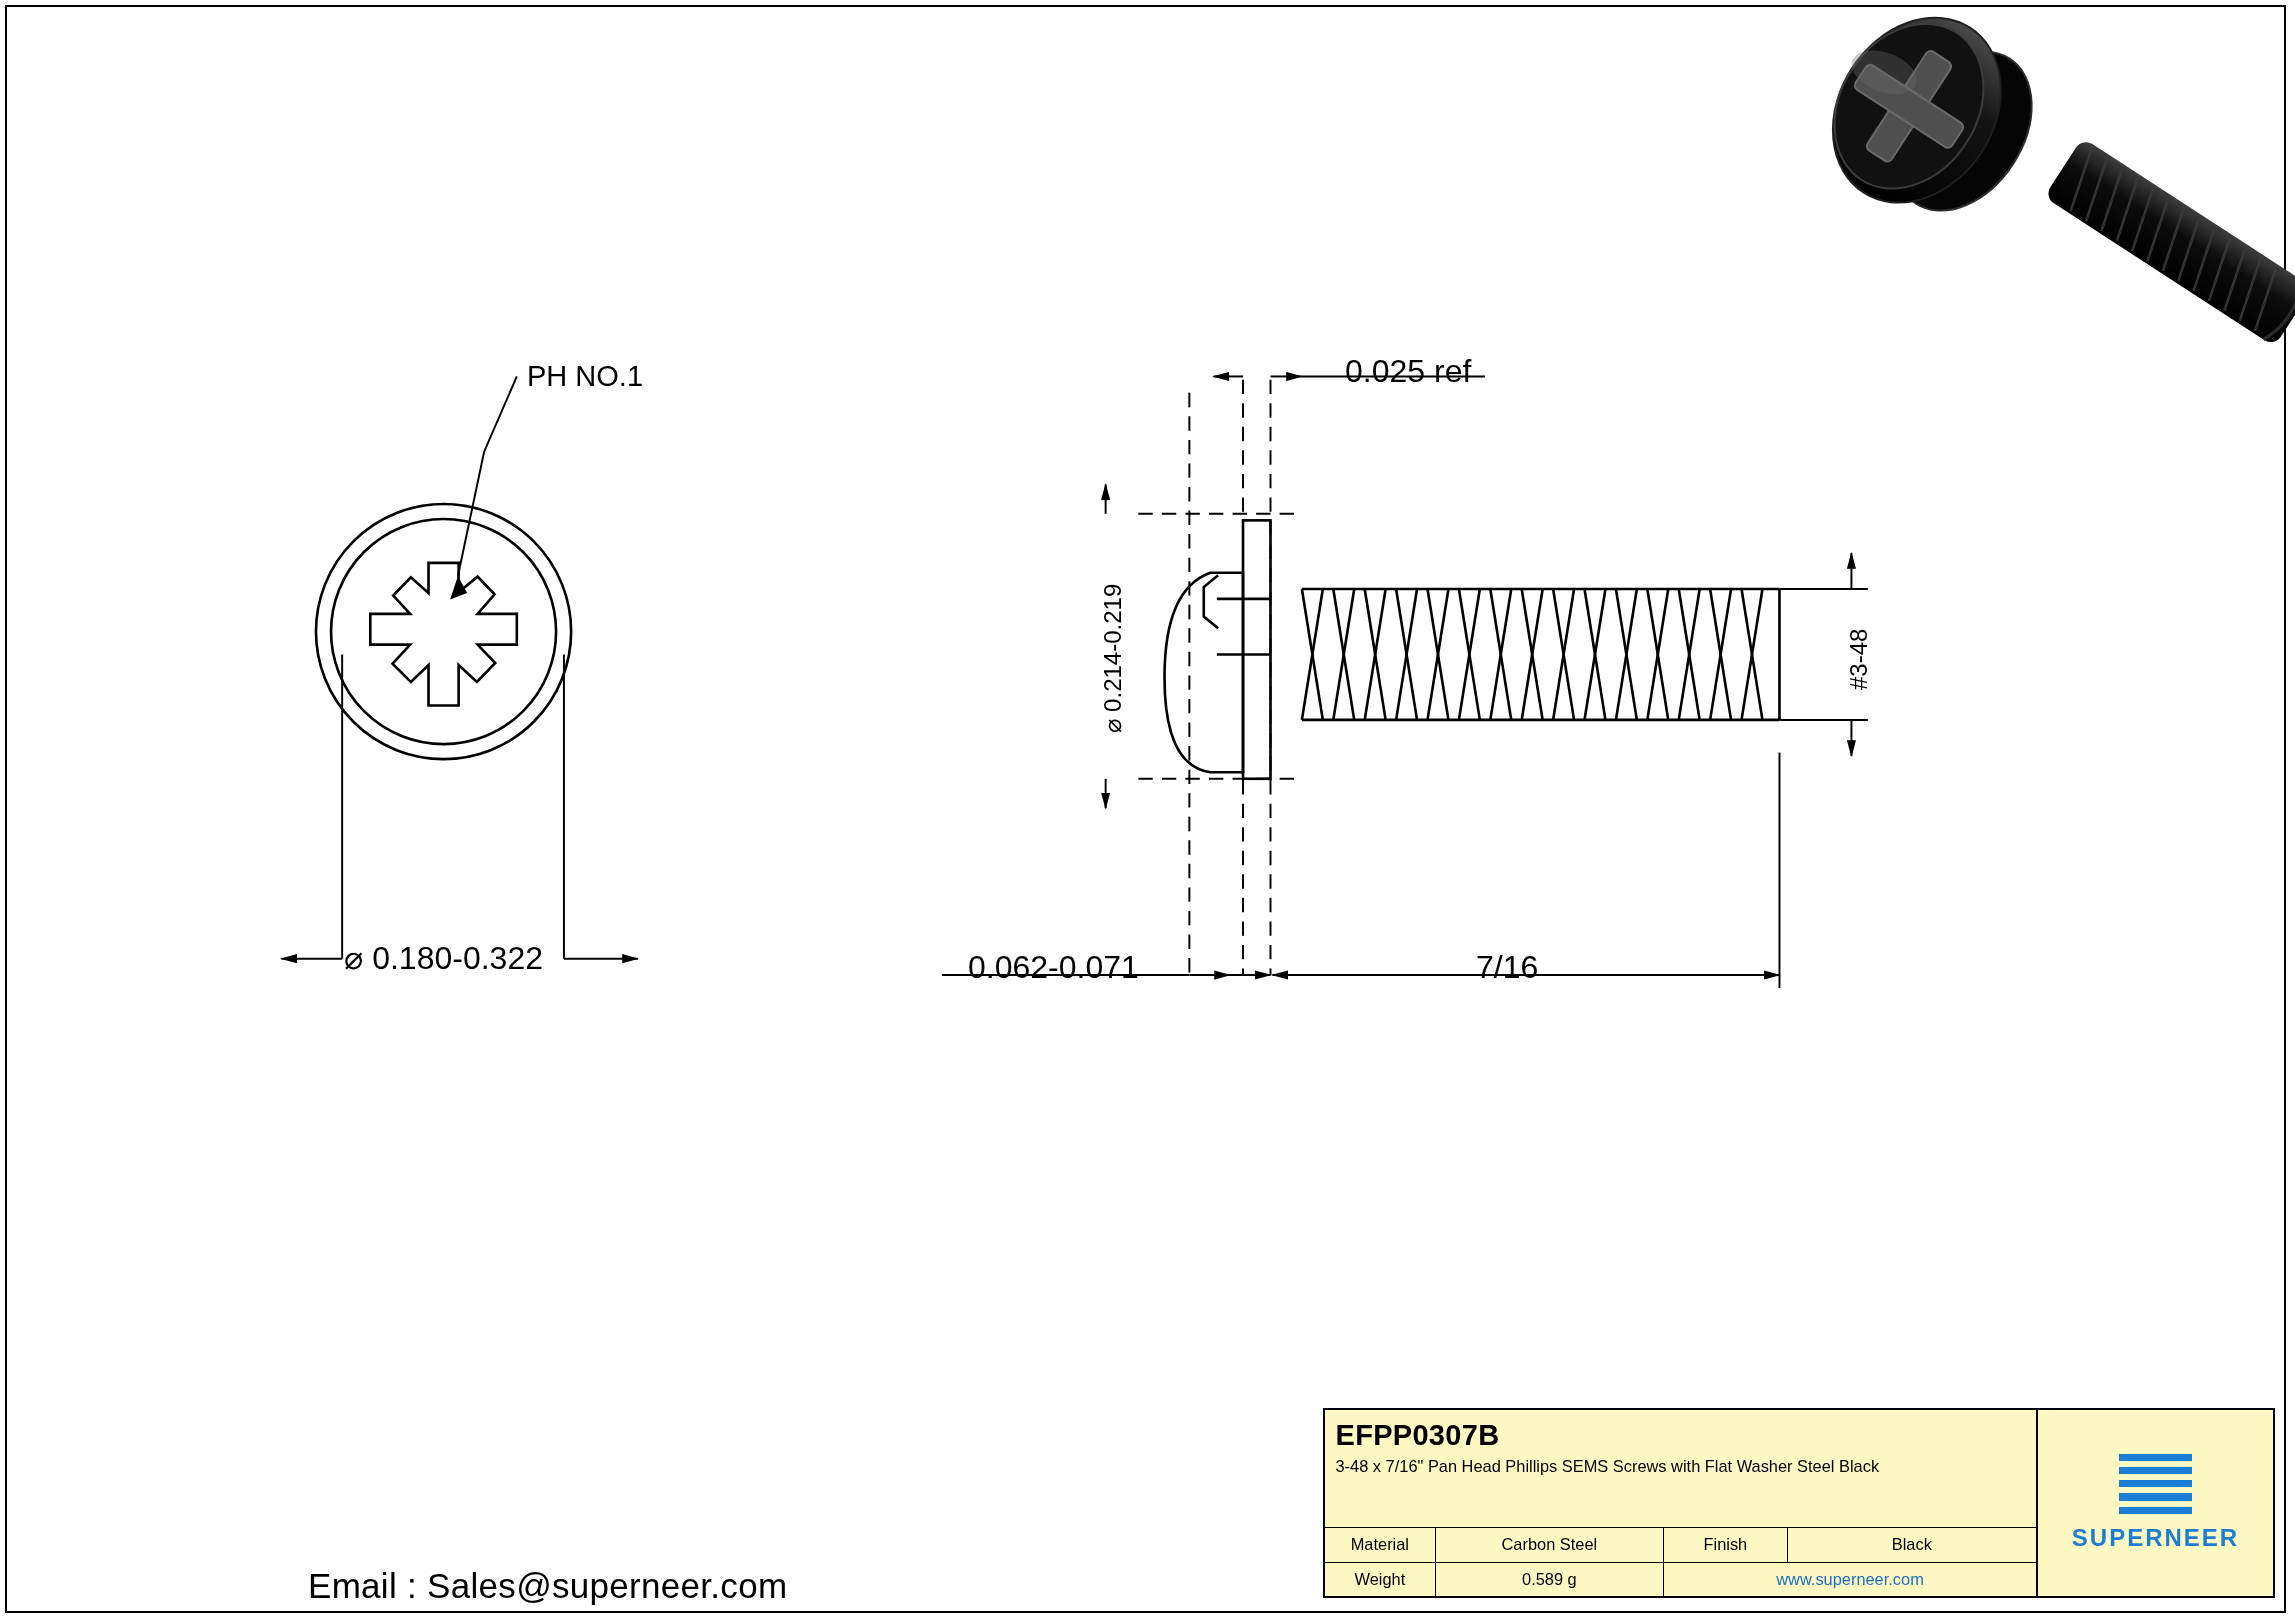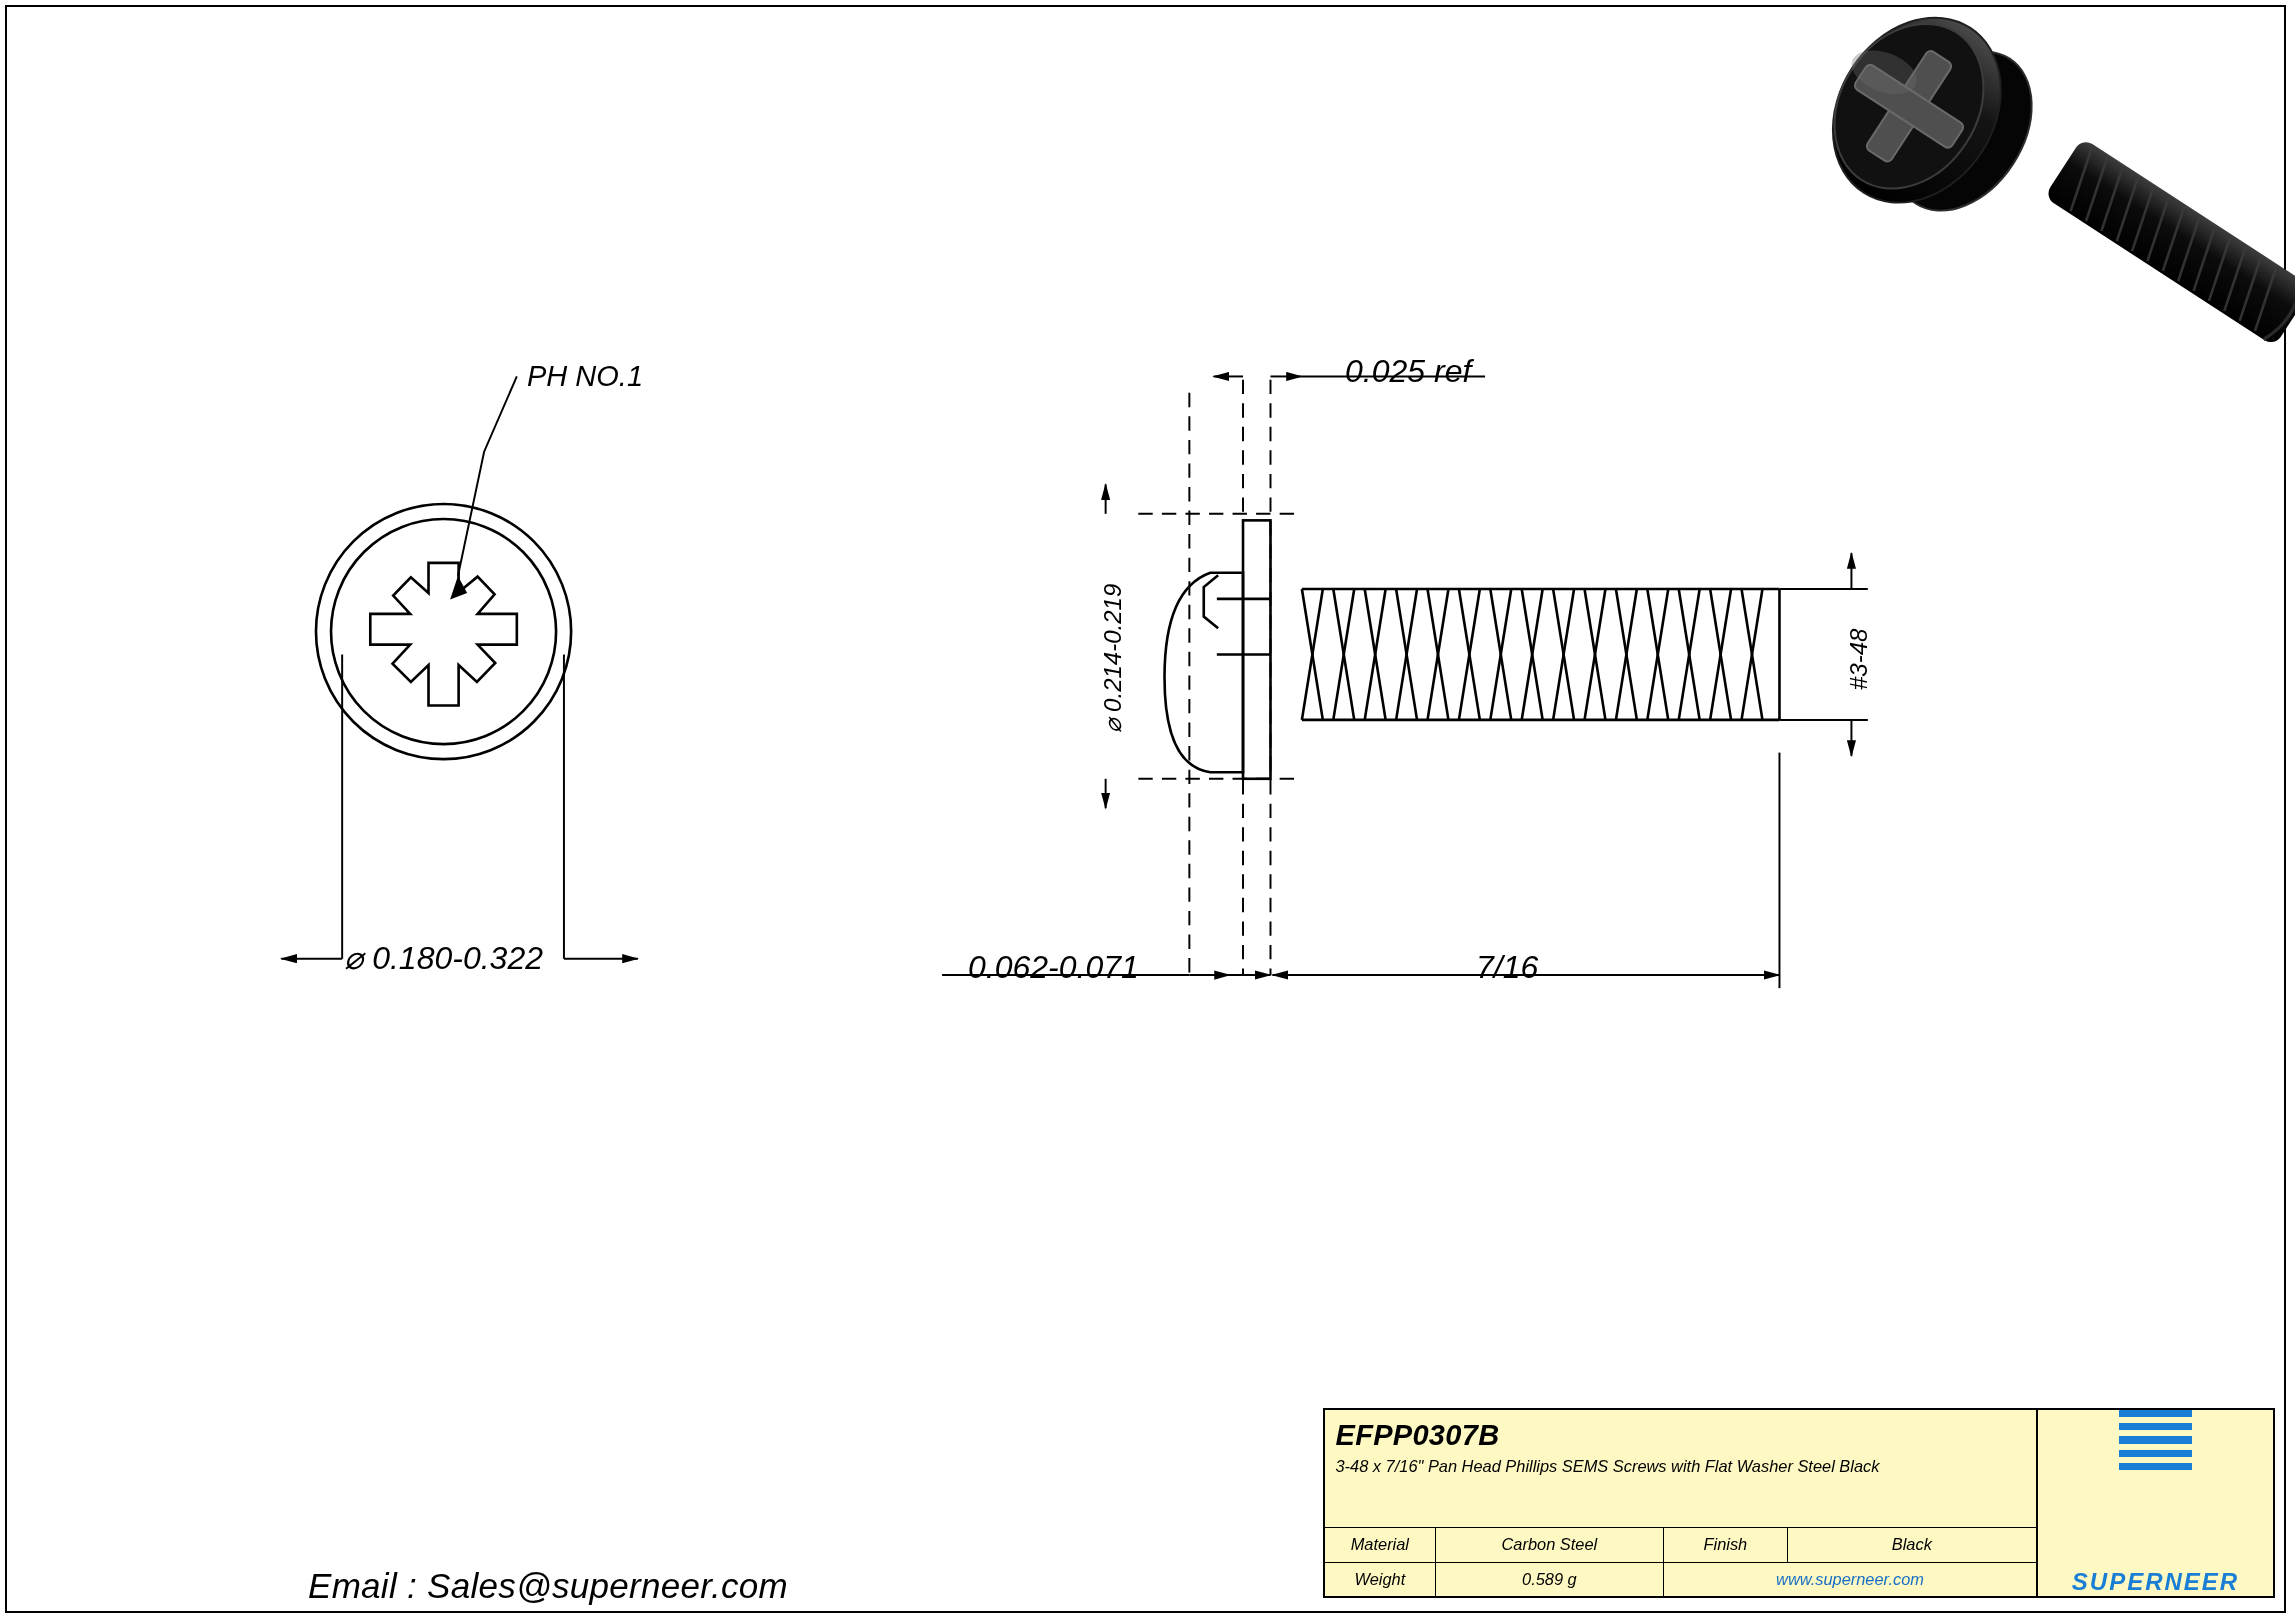--- a/index.html
+++ b/index.html
@@ -13,21 +13,20 @@
     font-family: "Liberation Sans", sans-serif;
     color: #000;
     position: relative;
     overflow: hidden;
   }
   .sheet {
     position: absolute;
     left: 0; top: 0;
     width: 1845px;
     height: 1623px;
-    font-style: italic;
   }
   .border-frame {
     position: absolute;
     left: 5.2px; top: 5.2px;
     width: 2281px;
     height: 1608px;
     border: 2px solid #000;
     box-sizing: border-box;
   }
   svg.drawing {
@@ -97,21 +96,21 @@
   .c-web {
     width: 373px;
     color: #1a6fc4;
     font-size: 16.4px;
   }
   .tb-right {
     flex: 1;
     display: flex;
     flex-direction: column;
     align-items: center;
-    justify-content: space-between;
+    justify-content: center;
     gap: 10.5px;
   }
   .logo-mark {
     width: 73px;
     height: 60px;
     display: flex;
     flex-direction: column;
     justify-content: space-between;
   }
   .logo-bar {

